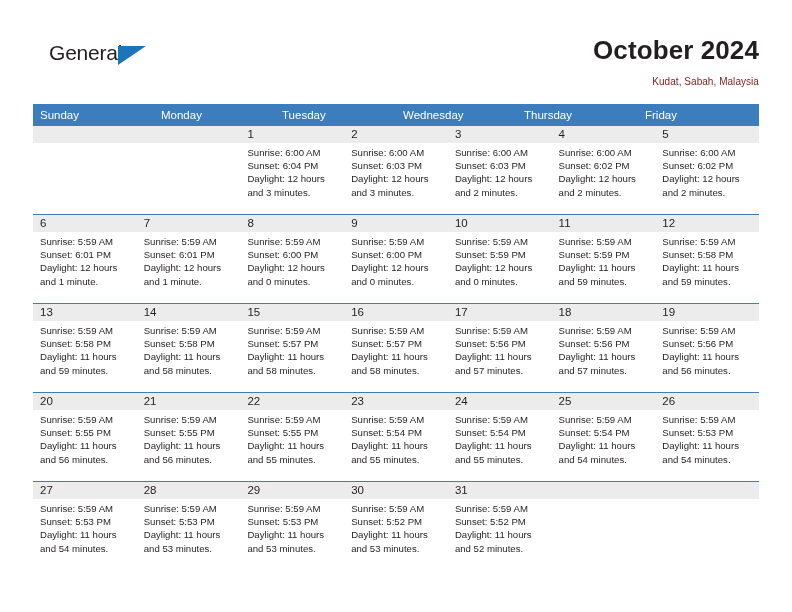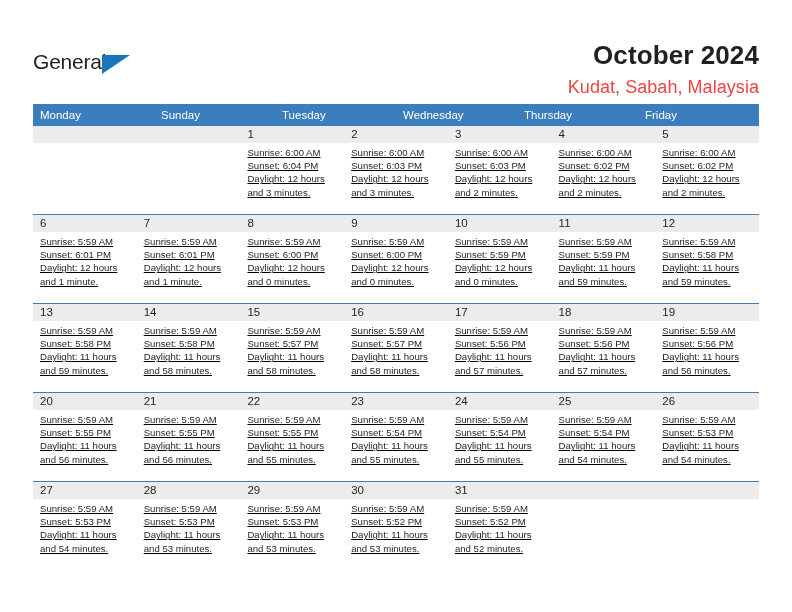--- a/index.html
+++ b/index.html
@@ -15,27 +15,27 @@
   .page {
     position: relative;
     width: 792px;
     height: 612px;
     background: #ffffff;
   }
 
   
   .header {
     position: absolute;
-    left: 33px;
+    left: 49px;
     top: 28px;
     right: 33px;
     height: 70px;
     display: flex;
     justify-content: space-between;
-    align-items: flex-end;
+    align-items: center;
   }
 
   .logo {
     position: relative;
     width: 110px;
     height: 52px;
     padding-top: 5px;
   }
   .logo-general {
     font-size: 21px;
@@ -68,22 +68,22 @@
     padding-top: 0px;
   }
   .cal-title {
     font-size: 26px;
     color: #231f20;
     font-weight: bold;
     line-height: 34px;
     letter-spacing: 0.1px;
   }
   .cal-sub {
-    font-size: 18px;
-    color: #ef4444;
+    font-size: 10px;
+    color: #7f1d1d;
     line-height: 22px;
     margin-top: 4px;
     letter-spacing: 0.05px;
   }
 
   
   .calendar {
     position: absolute;
     left: 33px;
     top: 104px;
@@ -125,21 +125,20 @@
     line-height: 17px;
     padding-left: 7px;
     font-size: 11.5px;
     color: #231f20;
   }
   .day.empty .day-num-band {
     background: #ececec;
   }
   .day-lines {
     padding: 3px 4px 0 7px;
-    text-decoration: underline;
   }
   .dl {
     font-size: 9.6px;
     line-height: 13.2px;
     color: #231f20;
     white-space: nowrap;
   }
 </style>
 </head>
 <body>
@@ -155,22 +154,22 @@
 
     <div class="title-block">
       <div class="cal-title">October 2024</div>
       <div class="cal-sub">Kudat, Sabah, Malaysia</div>
     </div>
 
   </div>
 
   <div class="calendar">
     <div class="dow-row" id="dow-row">
+        <div class="dow">Sunday</div>
         <div class="dow">Monday</div>
-        <div class="dow">Sunday</div>
         <div class="dow">Tuesday</div>
         <div class="dow">Wednesday</div>
         <div class="dow">Thursday</div>
         <div class="dow">Friday</div>
       </div>
     <div id="weeks-container">
         <div class="week">
           <div class="day empty">
             <div class="day-num-band"></div>
             <div class="day-lines"></div>

